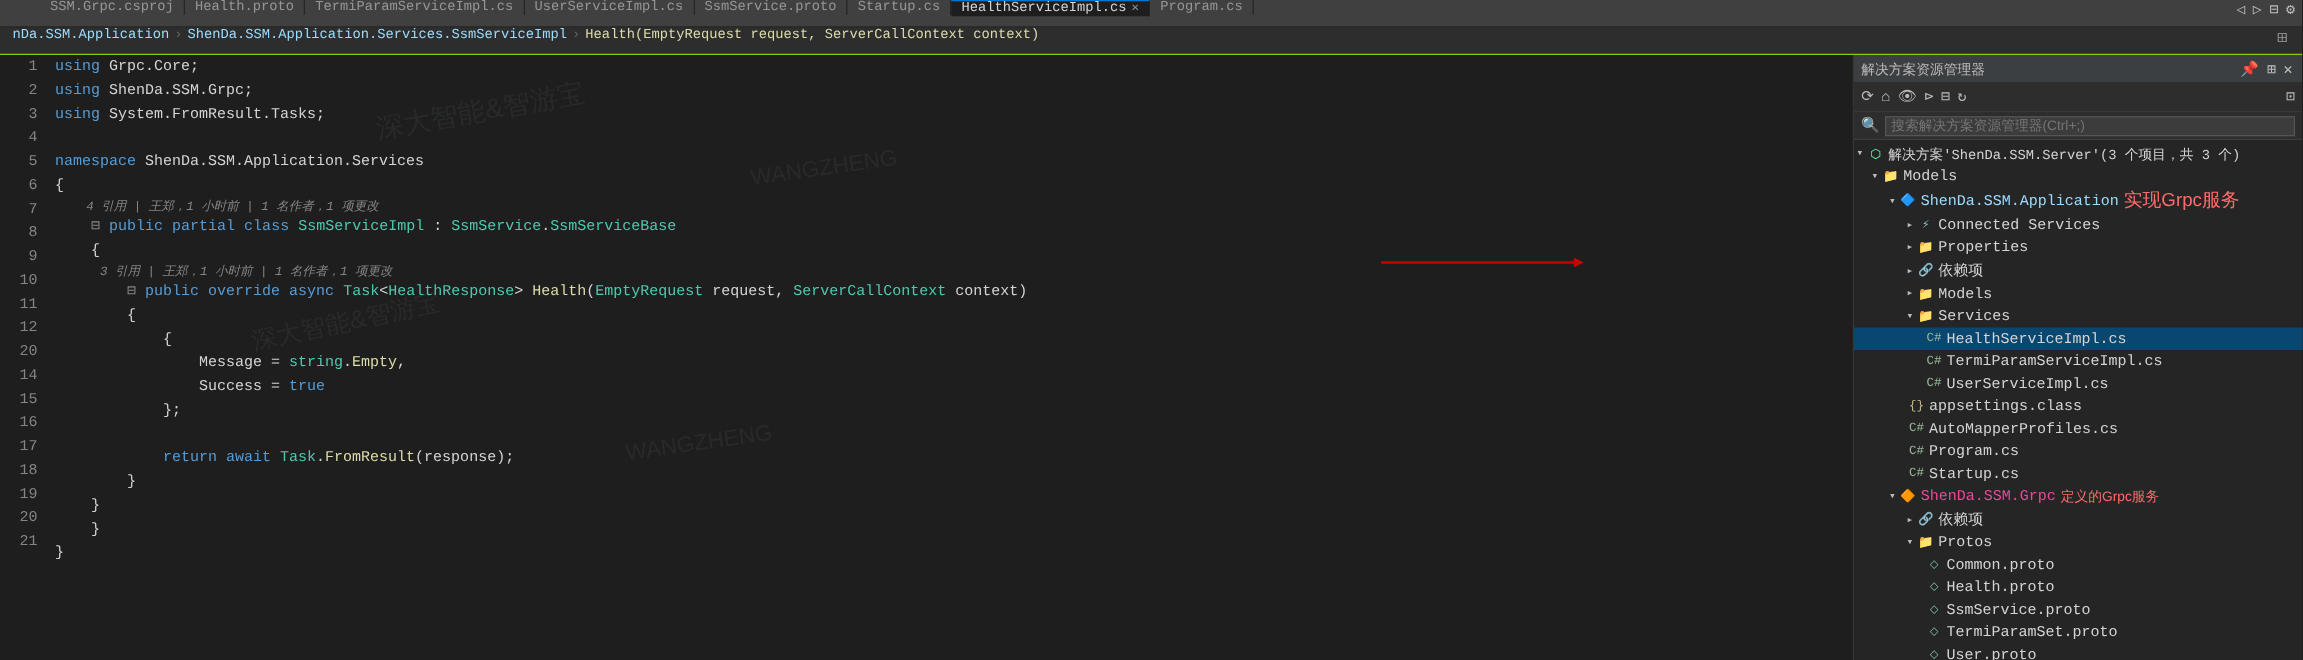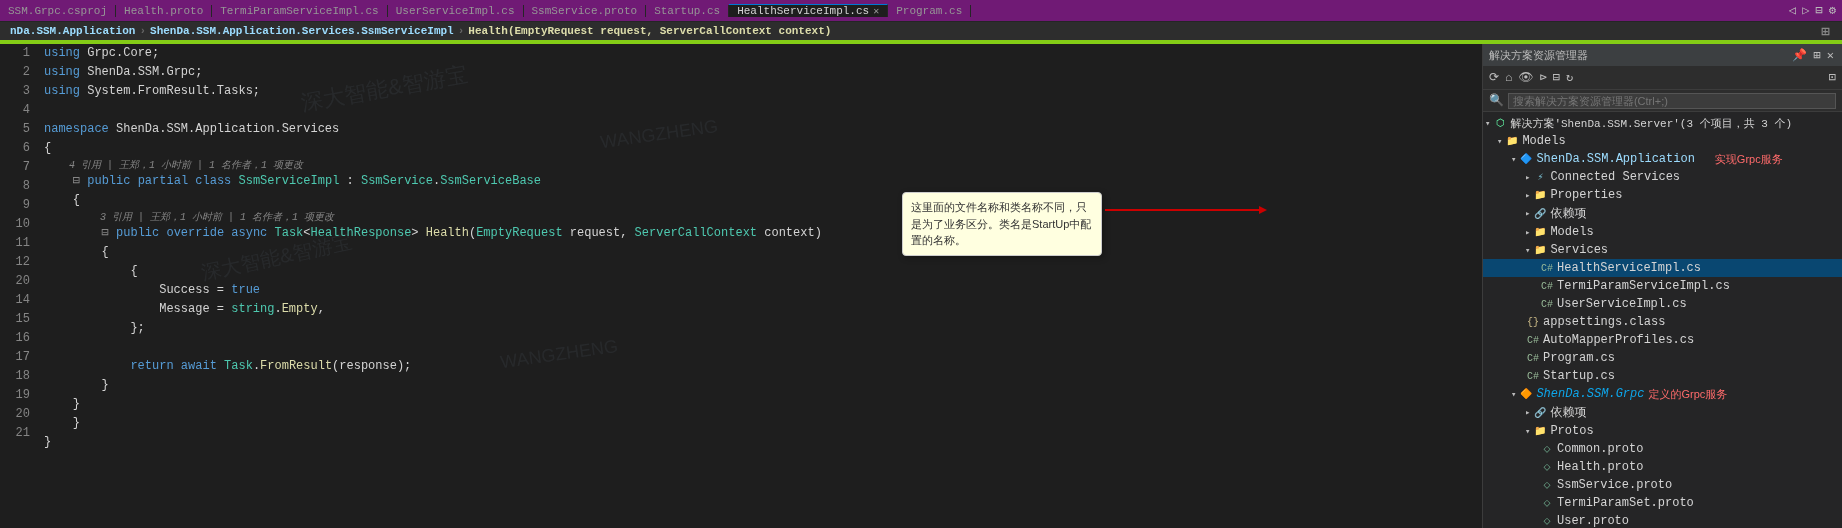--- a/index.html
+++ b/index.html
@@ -1,25 +1,25 @@
 <!DOCTYPE html>
 <html><head>
   <meta charset="utf-8">
   <style>
     * { margin: 0; padding: 0; box-sizing: border-box; }
     body { background: #1e1e1e; color: #d4d4d4; font-family: 'Consolas', 'Courier New', monospace; font-size: 12px; overflow: hidden; }
 
     
-    .tab-bar { display: flex; background: #701a75; height: 22px; align-items: center; border-bottom: 1px solid #252526; }
+    .tab-bar { display: flex; background: #404040; height: 22px; align-items: flex-start; border-bottom: 1px solid #252526; padding-left: 32px; }
     .tab { display: flex; align-items: center; padding: 0 8px; font-size: 11px; color: #969696; border-right: 1px solid #252526; cursor: pointer; white-space: nowrap; min-width: 0; }
     .tab.active { background: #1e1e1e; color: #d4d4d4; border-top: 1px solid #0078d4; }
     .tab .close-btn { margin-left: 4px; font-size: 10px; color: #969696; cursor: pointer; }
 
     
-    .breadcrumb-bar { display: flex; align-items: center; height: 22px; background: #2d2d2d; padding: 0 8px; border-bottom: 4px solid #84cc16; font-size: 11px; color: #969696; font-weight: bold; }
+    .breadcrumb-bar { display: flex; align-items: flex-start; height: 22px; background: #2d2d2d; padding: 0 8px; border-bottom: 1px solid #84cc16; font-size: 11px; color: #969696; }
     .breadcrumb-bar span { margin: 0 2px; }
     .breadcrumb-sep { color: #666; }
 
     
     .main-layout { display: flex; height: calc(528px - 44px); }
 
     
     .code-editor { flex: 1; background: #1e1e1e; overflow: hidden; position: relative; display: flex; flex-direction: column; }
     .code-content { display: flex; flex: 1; overflow: hidden; }
     .line-numbers { width: 36px; background: #1e1e1e; color: #858585; text-align: right; padding: 0 6px; font-size: 12px; line-height: 19px; user-select: none; flex-shrink: 0; }
@@ -66,21 +66,21 @@
 
     
     .icon-folder { color: #dcb67a; }
     .icon-cs { color: #9b9; }
     .icon-proto { color: #7b9; }
     .icon-json { color: #cb8; }
     .icon-solution { color: #6fa; }
     .icon-project { color: #9cf; }
 
     
-    .inline-label { background: transparent; color: #ff6b6b; font-size: 11px; font-family: 'Microsoft YaHei', sans-serif; margin-left: 20px; }
+    .inline-label { background: transparent; color: #ff6b6b; font-size: 15px; font-family: 'Microsoft YaHei', sans-serif; margin-left: 4px; }
     .inline-label2 { background: transparent; color: #ff6b6b; font-size: 11px; font-family: 'Microsoft YaHei', sans-serif; margin-left: 4px; }
 
     .watermark {
       position: absolute;
       color: rgba(150,180,200,0.08);
       font-size: 28px;
       font-family: 'Microsoft YaHei', sans-serif;
       transform: rotate(-15deg);
       pointer-events: none;
       user-select: none;
@@ -145,23 +145,20 @@
 
   <div class="main-layout">
 
     <div class="code-editor" style="position:relative;">
 
       <div class="watermark" style="top:30px; left:300px; font-size:22px; transform:rotate(-10deg);">深大智能&amp;智游宝</div>
       <div class="watermark" style="top:80px; left:600px; font-size:18px; transform:rotate(-8deg);">WANGZHENG</div>
       <div class="watermark" style="top:200px; left:200px; font-size:20px; transform:rotate(-12deg);">深大智能&amp;智游宝</div>
       <div class="watermark" style="top:300px; left:500px; font-size:18px; transform:rotate(-8deg);">WANGZHENG</div>
 
-      <div class="annotation-balloon" style="top:148px; right:380px;">
-        <span style="font-family:'Microsoft YaHei',sans-serif; font-size:11px; color:#333;">这里面的文件名称和类名称不同，只是为了业务区分。类名是StartUp中配置的名称。</span>
-      </div>
 
       <div style="position:absolute; top:165px; right:217px; width:160px; height:2px; background:#cc0000; z-index:20; pointer-events:none;"></div>
       <div style="position:absolute; top:162px; right:215px; width:0; height:0; border-top:4px solid transparent; border-bottom:4px solid transparent; border-left:8px solid #cc0000; z-index:21; pointer-events:none;"></div>
 
       <div class="code-content">
         <div class="line-numbers">
           <div>1</div>
             <div>2</div>
             <div>3</div>
             <div>4</div>
@@ -196,32 +193,32 @@
           <div class="code-line"><span class="kw">namespace</span><span class="plain"> ShenDa.SSM.Application.Services</span></div>
 
           <div class="code-line"><span class="plain">{</span></div>
 
           <div class="code-line" style="height:14px; line-height:14px;"><span class="ref-comment" style="margin-left:25px; font-size:10px;">4 引用 | 王郑，1 小时前 | 1 名作者，1 项更改</span></div>
 
           <div class="code-line"><span class="plain">    </span><span style="color:#858585;">⊟</span><span class="plain"> </span><span class="kw">public</span><span class="plain"> </span><span class="kw">partial</span><span class="plain"> </span><span class="kw">class</span><span class="plain"> </span><span class="type">SsmServiceImpl</span><span class="plain"> : </span><span class="type">SsmService</span><span class="plain">.</span><span class="type">SsmServiceBase</span></div>
 
           <div class="code-line"><span class="plain">    {</span></div>
 
-          <div class="code-line" style="height:14px; line-height:14px;"><span class="ref-comment" style="margin-left:56px; font-size:10px;">3 引用 | 王郑，1 小时前 | 1 名作者，1 项更改</span></div>
+          <div class="code-line" style="height:14px; line-height:14px;"><span class="ref-comment" style="margin-left:36px; font-size:10px;">3 引用 | 王郑，1 小时前 | 1 名作者，1 项更改</span></div>
 
           <div class="code-line"><span class="plain">        </span><span style="color:#858585;">⊟</span><span class="plain"> </span><span class="kw">public</span><span class="plain"> </span><span class="kw">override</span><span class="plain"> </span><span class="kw">async</span><span class="plain"> </span><span class="type">Task</span><span class="plain">&lt;</span><span class="type">HealthResponse</span><span class="plain">&gt; </span><span class="method">Health</span><span class="plain">(</span><span class="type">EmptyRequest</span><span class="plain"> request, </span><span class="type">ServerCallContext</span><span class="plain"> context)</span></div>
 
           <div class="code-line"><span class="plain">        {</span></div>
 
 
           <div class="code-line"><span class="plain">            {</span></div>
 
+          <div class="code-line"><span class="plain">                Message = </span><span class="type">string</span><span class="plain">.</span><span class="method">Empty</span><span class="plain">,</span></div>
+
           <div class="code-line"><span class="plain">                Success = </span><span class="kw">true</span></div>
-
-          <div class="code-line"><span class="plain">                Message = </span><span class="type">string</span><span class="plain">.</span><span class="method">Empty</span><span class="plain">,</span></div>
 
           <div class="code-line"><span class="plain">            };</span></div>
 
           <div class="code-line">&nbsp;</div>
 
           <div class="code-line"><span class="plain">            </span><span class="kw">return</span><span class="plain"> </span><span class="kw">await</span><span class="plain"> </span><span class="type">Task</span><span class="plain">.</span><span class="method">FromResult</span><span class="plain">(response);</span></div>
 
           <div class="code-line"><span class="plain">        }</span></div>
 
           <div class="code-line"><span class="plain">    }</span></div>
@@ -343,21 +340,21 @@
         </div>
 
         <div class="tree-item" style="padding-left:42px;">
           <span class="icon icon-cs">C#</span>
           <span class="label">Startup.cs</span>
         </div>
 
         <div class="tree-item" style="padding-left:28px;">
           <span class="chevron">▾</span>
           <span class="icon icon-project">🔶</span>
-          <span class="label" style="color:#0ea5e9;font-style:italic;">ShenDa.SSM.Grpc</span>
+          <span class="label" style="color:#ec4899;">ShenDa.SSM.Grpc</span>
           <span class="inline-label2">定义的Grpc服务</span>
         </div>
 
         <div class="tree-item" style="padding-left:42px;">
           <span class="chevron">▸</span>
           <span class="icon" style="color:#dcb67a;">🔗</span>
           <span class="label">依赖项</span>
         </div>
 
         <div class="tree-item" style="padding-left:42px;">

